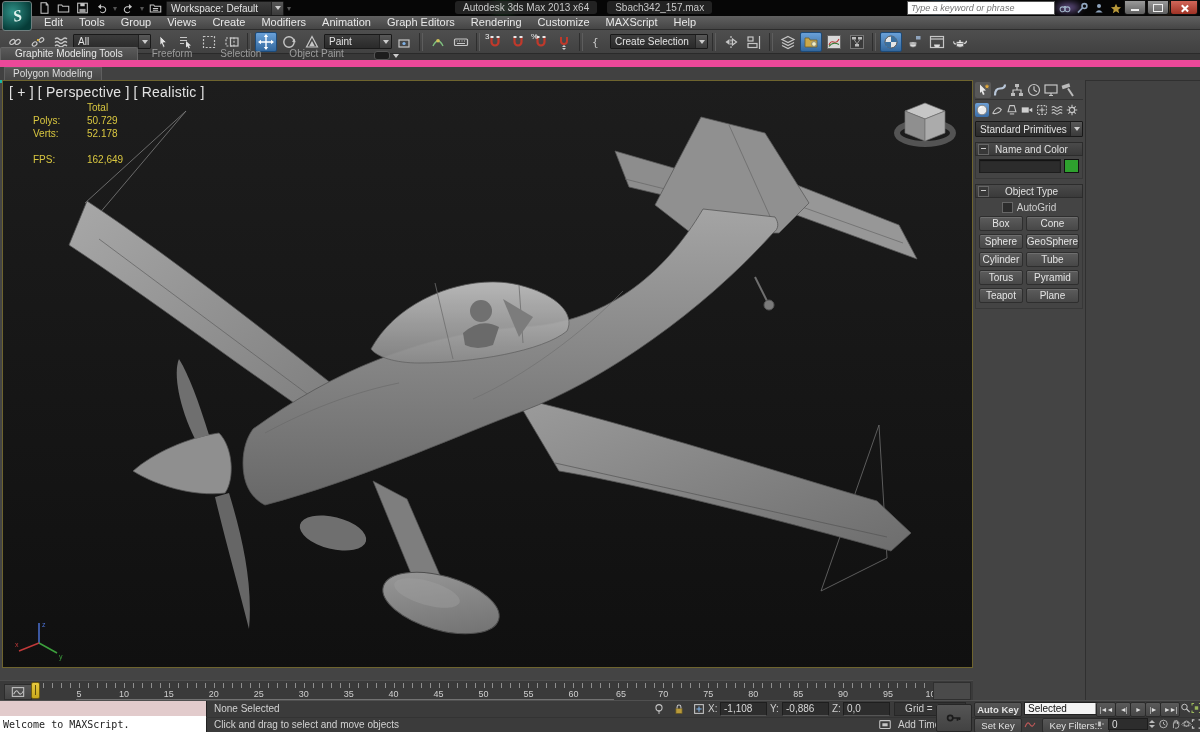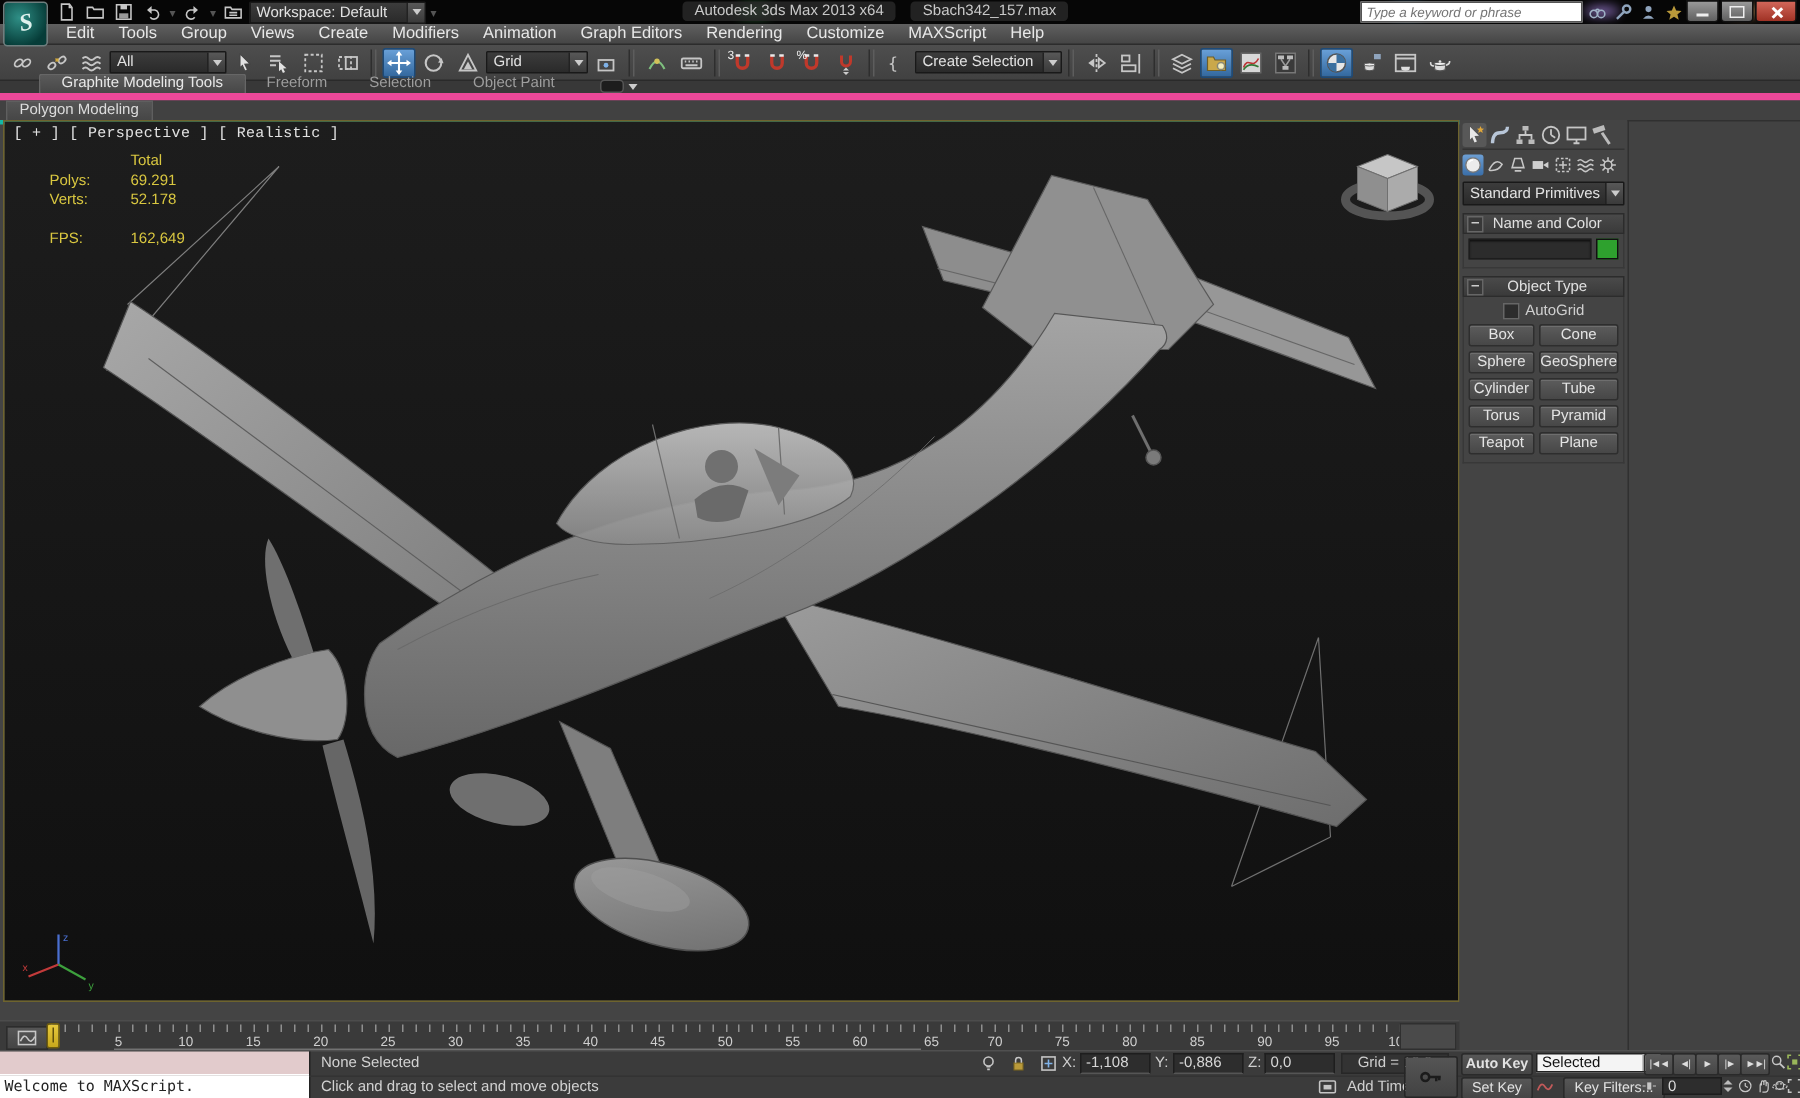--- a/index.html
+++ b/index.html
@@ -43,31 +43,31 @@
   .toolbar{left:0;top:30px;width:1200px;height:24px;background:linear-gradient(#4e4e4e,#414141);border-bottom:1px solid #2a2a2a;display:flex;align-items:center;gap:1px;padding-left:4px;box-sizing:border-box;}
   .tbtn{width:22px;height:20px;border-radius:2px;display:flex;align-items:center;justify-content:center;position:relative;}
   .tbtn .ico{width:16px;height:16px;}
   .tbtn.on{background:linear-gradient(#69a0d8,#33689e);border:1px solid #1d4a78;box-sizing:border-box;}
   .tsep{width:2px;height:18px;border-left:1px solid #2e2e2e;border-right:1px solid #5d5d5d;margin:0 3px;}
   .snapmark{position:absolute;left:1px;top:0;font-size:8px;color:#eee;z-index:2;}
   .tdd{width:72px;} .tdd2{width:62px;} .tdd3{width:92px;}
   .tdd,.tdd2,.tdd3{overflow:hidden;white-space:nowrap;}
 
   
-  .ribbontabs{left:0;top:54px;width:1200px;height:13px;background:#383838;display:flex;align-items:flex-end;padding-left:26px;box-sizing:border-box;border-bottom:5px solid #ec4899;}
+  .ribbontabs{left:0;top:54px;width:1200px;height:13px;background:#383838;display:flex;align-items:flex-end;box-sizing:border-box;border-bottom:7px solid #ec4899;}
   .rtab{padding:0 14px;font-size:10px;color:#9d9d9d;line-height:12px;}
   .rtab.active{background:linear-gradient(#5a5a5a,#474747);color:#e8e8e8;border:1px solid #666;border-bottom:none;border-radius:2px 2px 0 0;}
   .rtoggle{margin-left:16px;display:flex;align-items:center;gap:3px;}
   .rpill{width:14px;height:7px;background:#1d1d1d;border:1px solid #555;border-radius:3px;}
   .ribbonpanel{left:0;top:67px;width:1200px;height:13px;background:#414141;border-bottom:3px solid #14b8a6;display:flex;align-items:center;}
   .ptab{margin-left:4px;background:linear-gradient(#555,#464646);border:1px solid #5f5f5f;border-bottom:none;padding:0 8px;font-size:10px;color:#dcdcdc;line-height:12px;}
 
   
   .viewport{left:2px;top:80px;width:971px;height:588px;border:1px solid #6e642e;box-sizing:border-box;background:linear-gradient(#1d1d1d,#101010);overflow:hidden;}
-  .vplabel{position:absolute;left:6px;top:3px;color:#e2e2e2;font-size:10px;letter-spacing:.2px;font-family:Liberation Mono, monospace;}
+  .vplabel{position:absolute;left:6px;top:3px;color:#e2e2e2;font-size:14px;letter-spacing:.2px;}
   .stats{position:absolute;left:30px;top:20px;font-size:10px;line-height:13px;}
   .statrow{display:flex;}
   .slabel{width:40px;}
   .sval{padding-left:14px;}
   .planewrap{position:absolute;left:0;top:0;width:969px;height:586px;}
   .vcube{position:absolute;right:14px;top:12px;width:66px;height:62px;}
   .waxis{position:absolute;left:8px;bottom:6px;width:56px;height:44px;}
 
   
   .cpanel{left:973px;top:80px;width:227px;height:620px;background:#444;display:flex;}
@@ -344,21 +344,21 @@
       </span>
     <span class="tbtn">
         <span class="ico">
           <svg viewBox="0 0 16 16" xmlns="http://www.w3.org/2000/svg">
             <path d="M8 2.5 L13.5 13 H2.5 Z" stroke="#c6c6c6" fill="none" stroke-width="1.2"></path>
             <path d="M8 7 L10.8 12.2 H5.2 Z" fill="#c6c6c6"></path>
           </svg>
         </span>
       </span>
     <div class="dd tdd2">
-      <span>Grid</span>
+      <span>Paint</span>
       <span class="arr">
           <span class="caret"></span>
         </span>
     </div>
     <span class="tbtn">
         <span class="ico">
           <svg viewBox="0 0 16 16" xmlns="http://www.w3.org/2000/svg">
             <rect x="3" y="6" width="10" height="7" stroke="#c6c6c6" fill="none" stroke-width="1.2"></rect>
             <circle cx="8" cy="9.5" r="1.6" fill="#7fb2e8"></circle>
           </svg>
@@ -543,21 +543,21 @@
   <div class="abs viewport">
     <div class="vplabel">[ + ] [ Perspective ] [ Realistic ]</div>
 
     <div class="stats" id="statsblock" style="color: rgb(217, 199, 64);">
       <div class="statrow">
           <span class="slabel"></span>
           <span class="sval">Total</span>
         </div>
       <div class="statrow">
           <span class="slabel">Polys:</span>
-          <span class="sval">69.291</span>
+          <span class="sval">50.729</span>
         </div>
       <div class="statrow">
           <span class="slabel">Verts:</span>
           <span class="sval">52.178</span>
         </div>
       <div class="statrow" style="margin-top:13px;">
           <span class="slabel">FPS:</span>
           <span class="sval">162,649</span>
         </div>
     </div>

